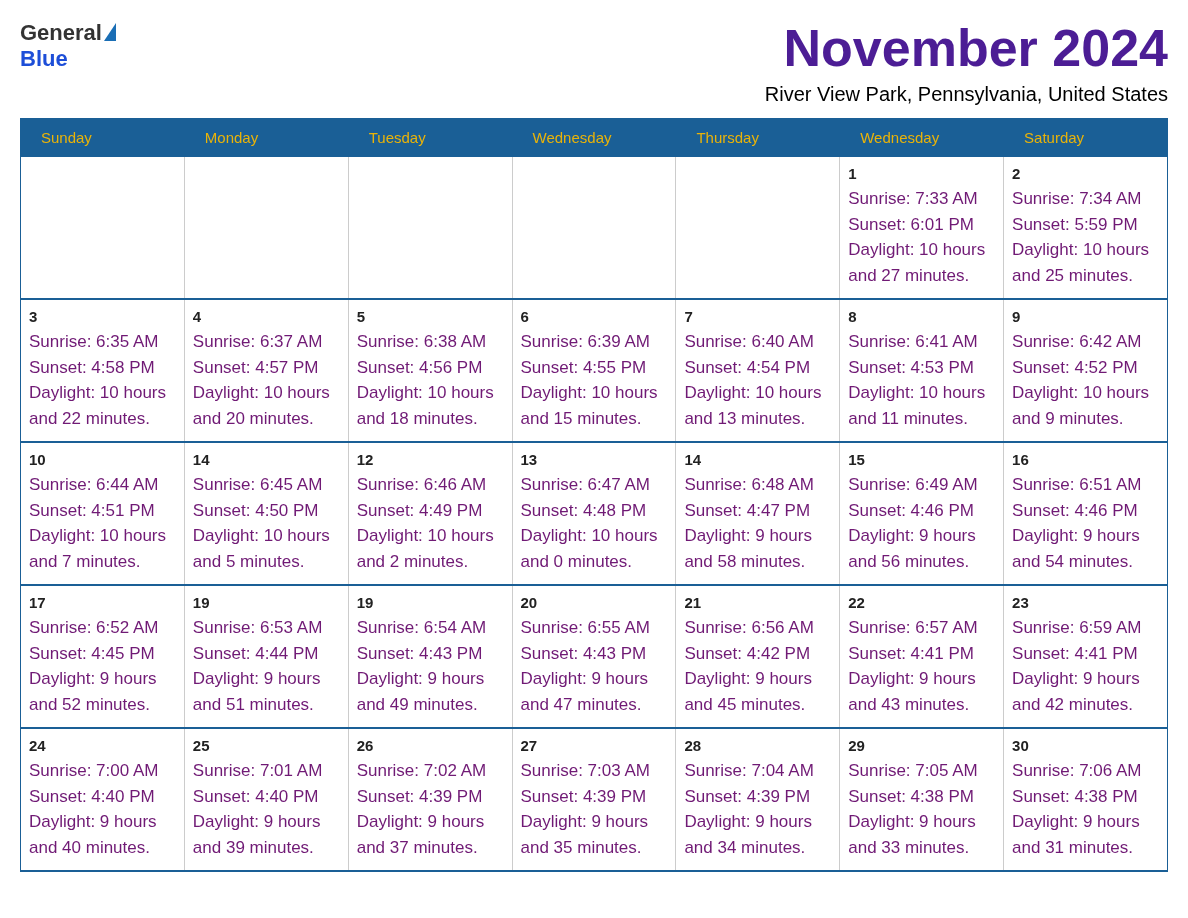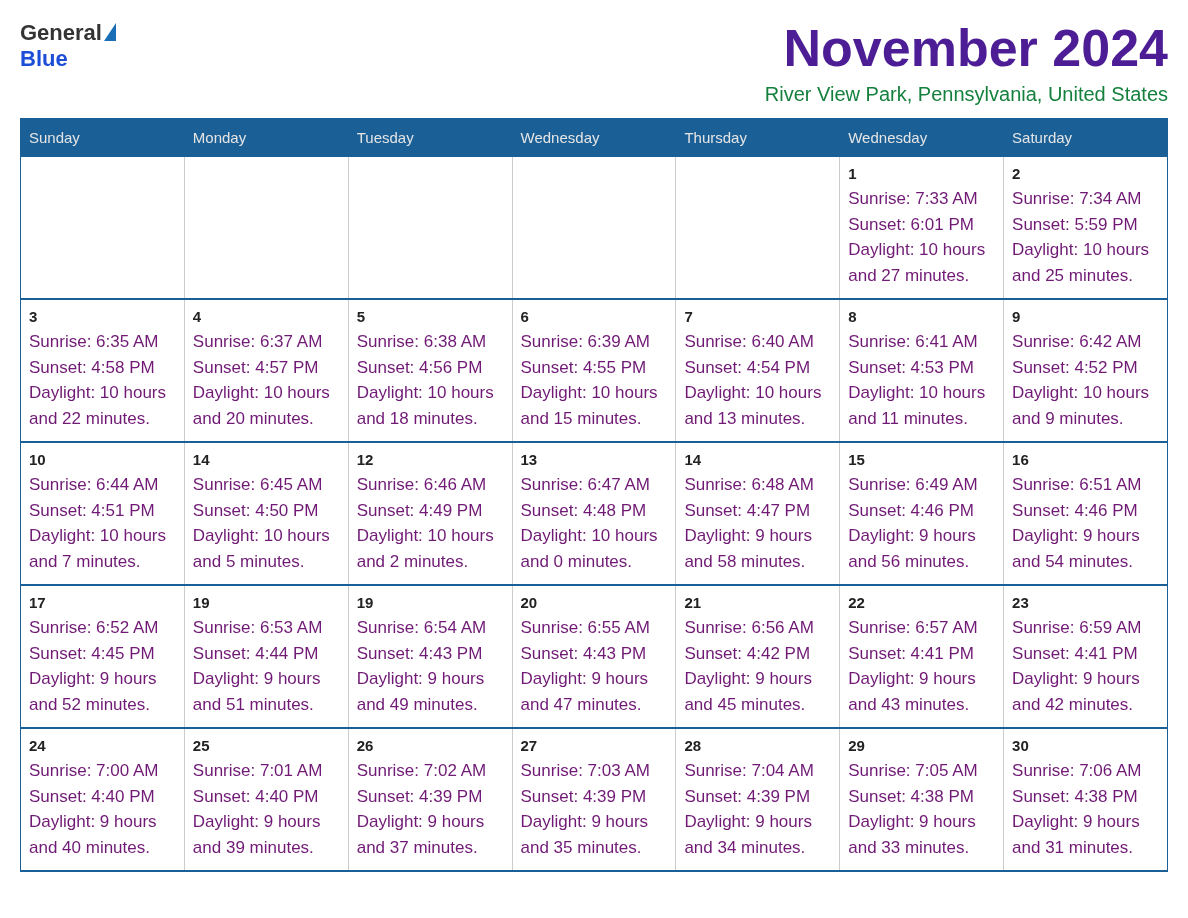--- a/index.html
+++ b/index.html
@@ -48,36 +48,36 @@
       text-align: right;
     }
     .main-title {
       font-size: 52px;
       font-weight: bold;
       color: #4c1d95;
       line-height: 1.1;
     }
     .subtitle {
       font-size: 20px;
-      color: #15803d;
+      color: #000000;
       margin-top: 6px;
     }
     .calendar {
       width: 100%;
       border-collapse: collapse;
       margin-top: 10px;
     }
     .calendar thead tr {
       background-color: #1a5f96;
     }
     .calendar thead th {
-      color: #e5e5e5;
+      color: #eab308;
       font-size: 15px;
       font-weight: normal;
-      padding: 10px 8px;
+      padding: 10px 20px;
       text-align: left;
       border: 1px solid #1a5f96;
     }
     .calendar tbody tr {
       border-bottom: 2px solid #1a5f96;
     }
     .calendar tbody td {
       vertical-align: top;
       padding: 8px 8px 10px 8px;
       border-left: 1px solid #ccc;

